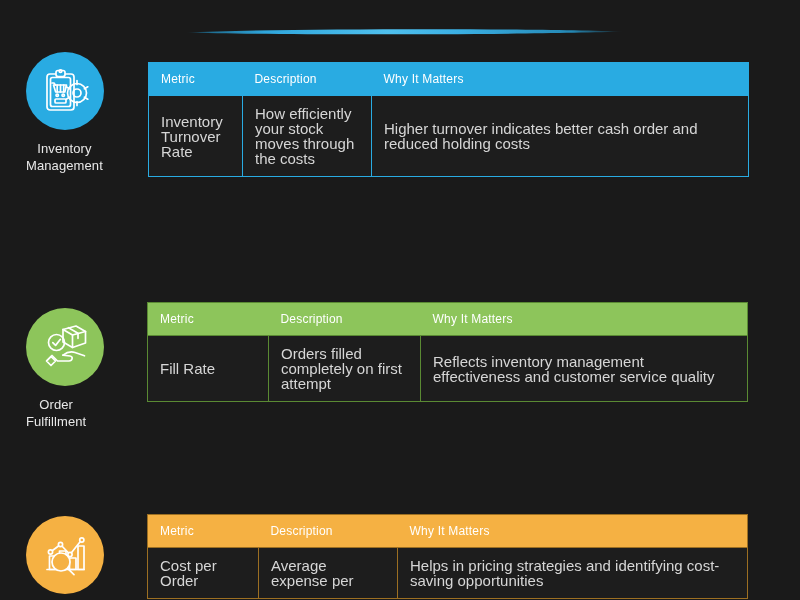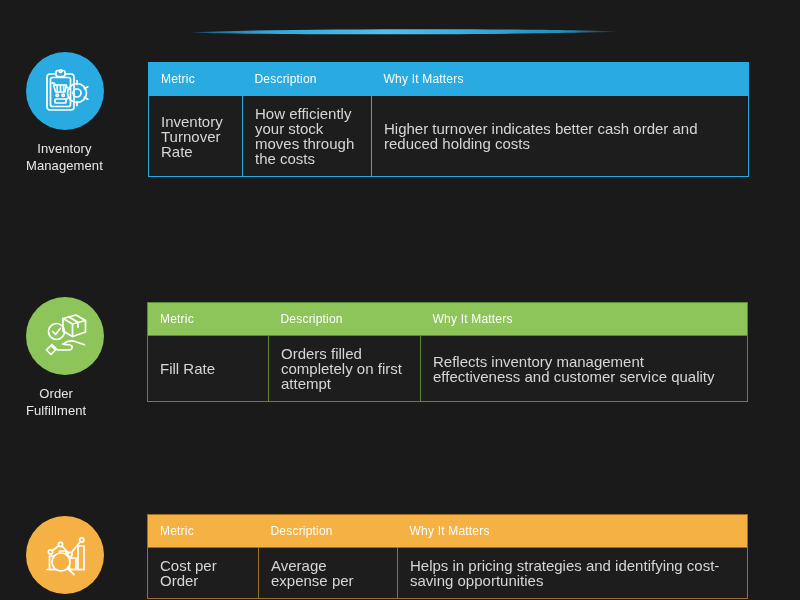--- a/index.html
+++ b/index.html
@@ -32,21 +32,21 @@
   
   .cat-col {
     position: absolute;
     left: 26px;
     width: 120px;
     display: flex;
     flex-direction: column;
     align-items: flex-start;
   }
   #section-0 .cat-col { top: 0px; }
-  #section-1 .cat-col { top: 1px; }
+  #section-1 .cat-col { top: 12px; }
   #section-2 .cat-col { top: 8px; }
 
   .cat-icon {
     width: 78px; height: 78px;
     border-radius: 50%;
     display: flex;
     align-items: center;
     justify-content: center;
     flex: 0 0 auto;
   }

